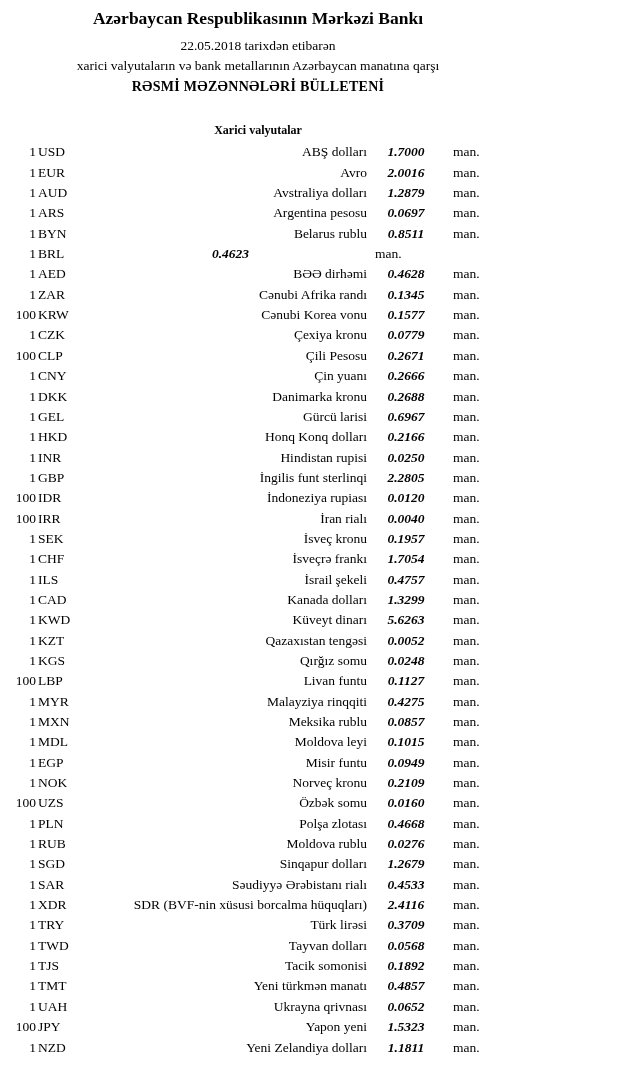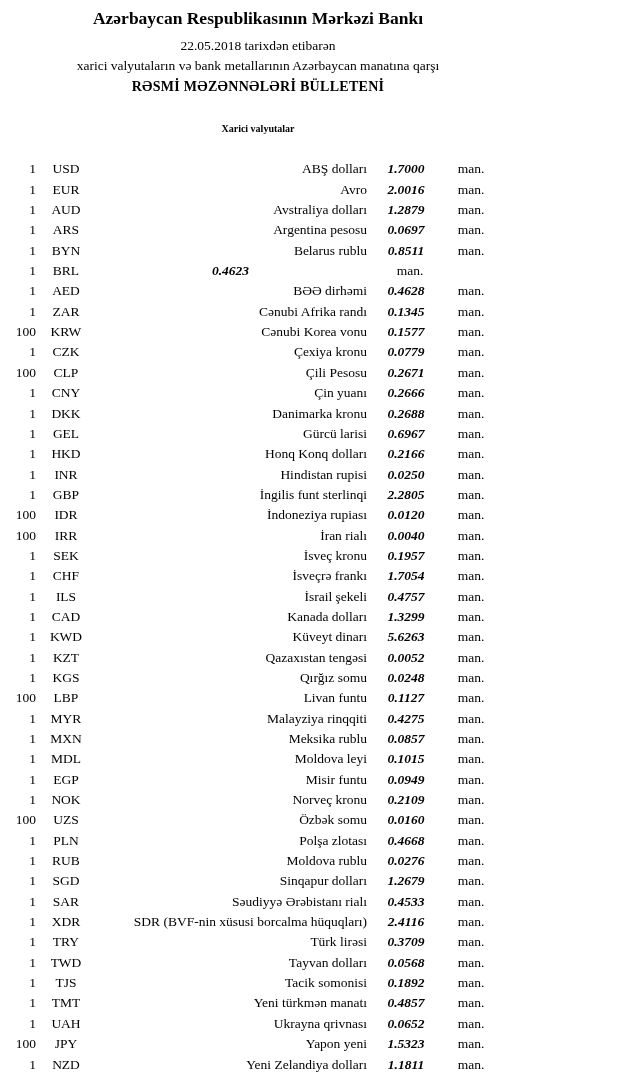--- a/index.html
+++ b/index.html
@@ -32,57 +32,56 @@
     line-height: 1.5;
   }
   .doc-bulletin {
     font-size: 14px;
     font-weight: bold;
     letter-spacing: 0.3px;
     line-height: 1.5;
   }
   .section-title {
     text-align: center;
-    font-size: 10px;
+    font-size: 12px;
     font-weight: bold;
     margin-top: 26px;
-    margin-bottom: 14px;
+    margin-bottom: 6px;
   }
   .rates-table {
     box-sizing: border-box;
     padding: 0 27px 0 12px;
   }
   .rate-row {
     display: grid;
     grid-template-columns: 26px 56px 1fr 78px 44px;
     align-items: baseline;
     height: 20.35px;
     font-size: 13.5px;
   }
   .cell-qty {
     text-align: right;
     padding-right: 2px;
   }
   .cell-code {
-    text-align: center;
-    margin-top: 13px;
+    text-align: left;
   }
   .cell-name {
     text-align: right;
     padding-left: 6px;
     white-space: nowrap;
     overflow: hidden;
   }
   .cell-rate {
     text-align: center;
     font-weight: bold;
     font-style: italic;
   }
   .cell-unit {
-    text-align: center;
+    text-align: left;
     padding-left: 8px;
   }
 </style>
 </head>
 <body>
 
 <div class="page">
 
   <div class="doc-header">
     <div class="doc-title">Azərbaycan Respublikasının Mərkəzi Bankı</div>

